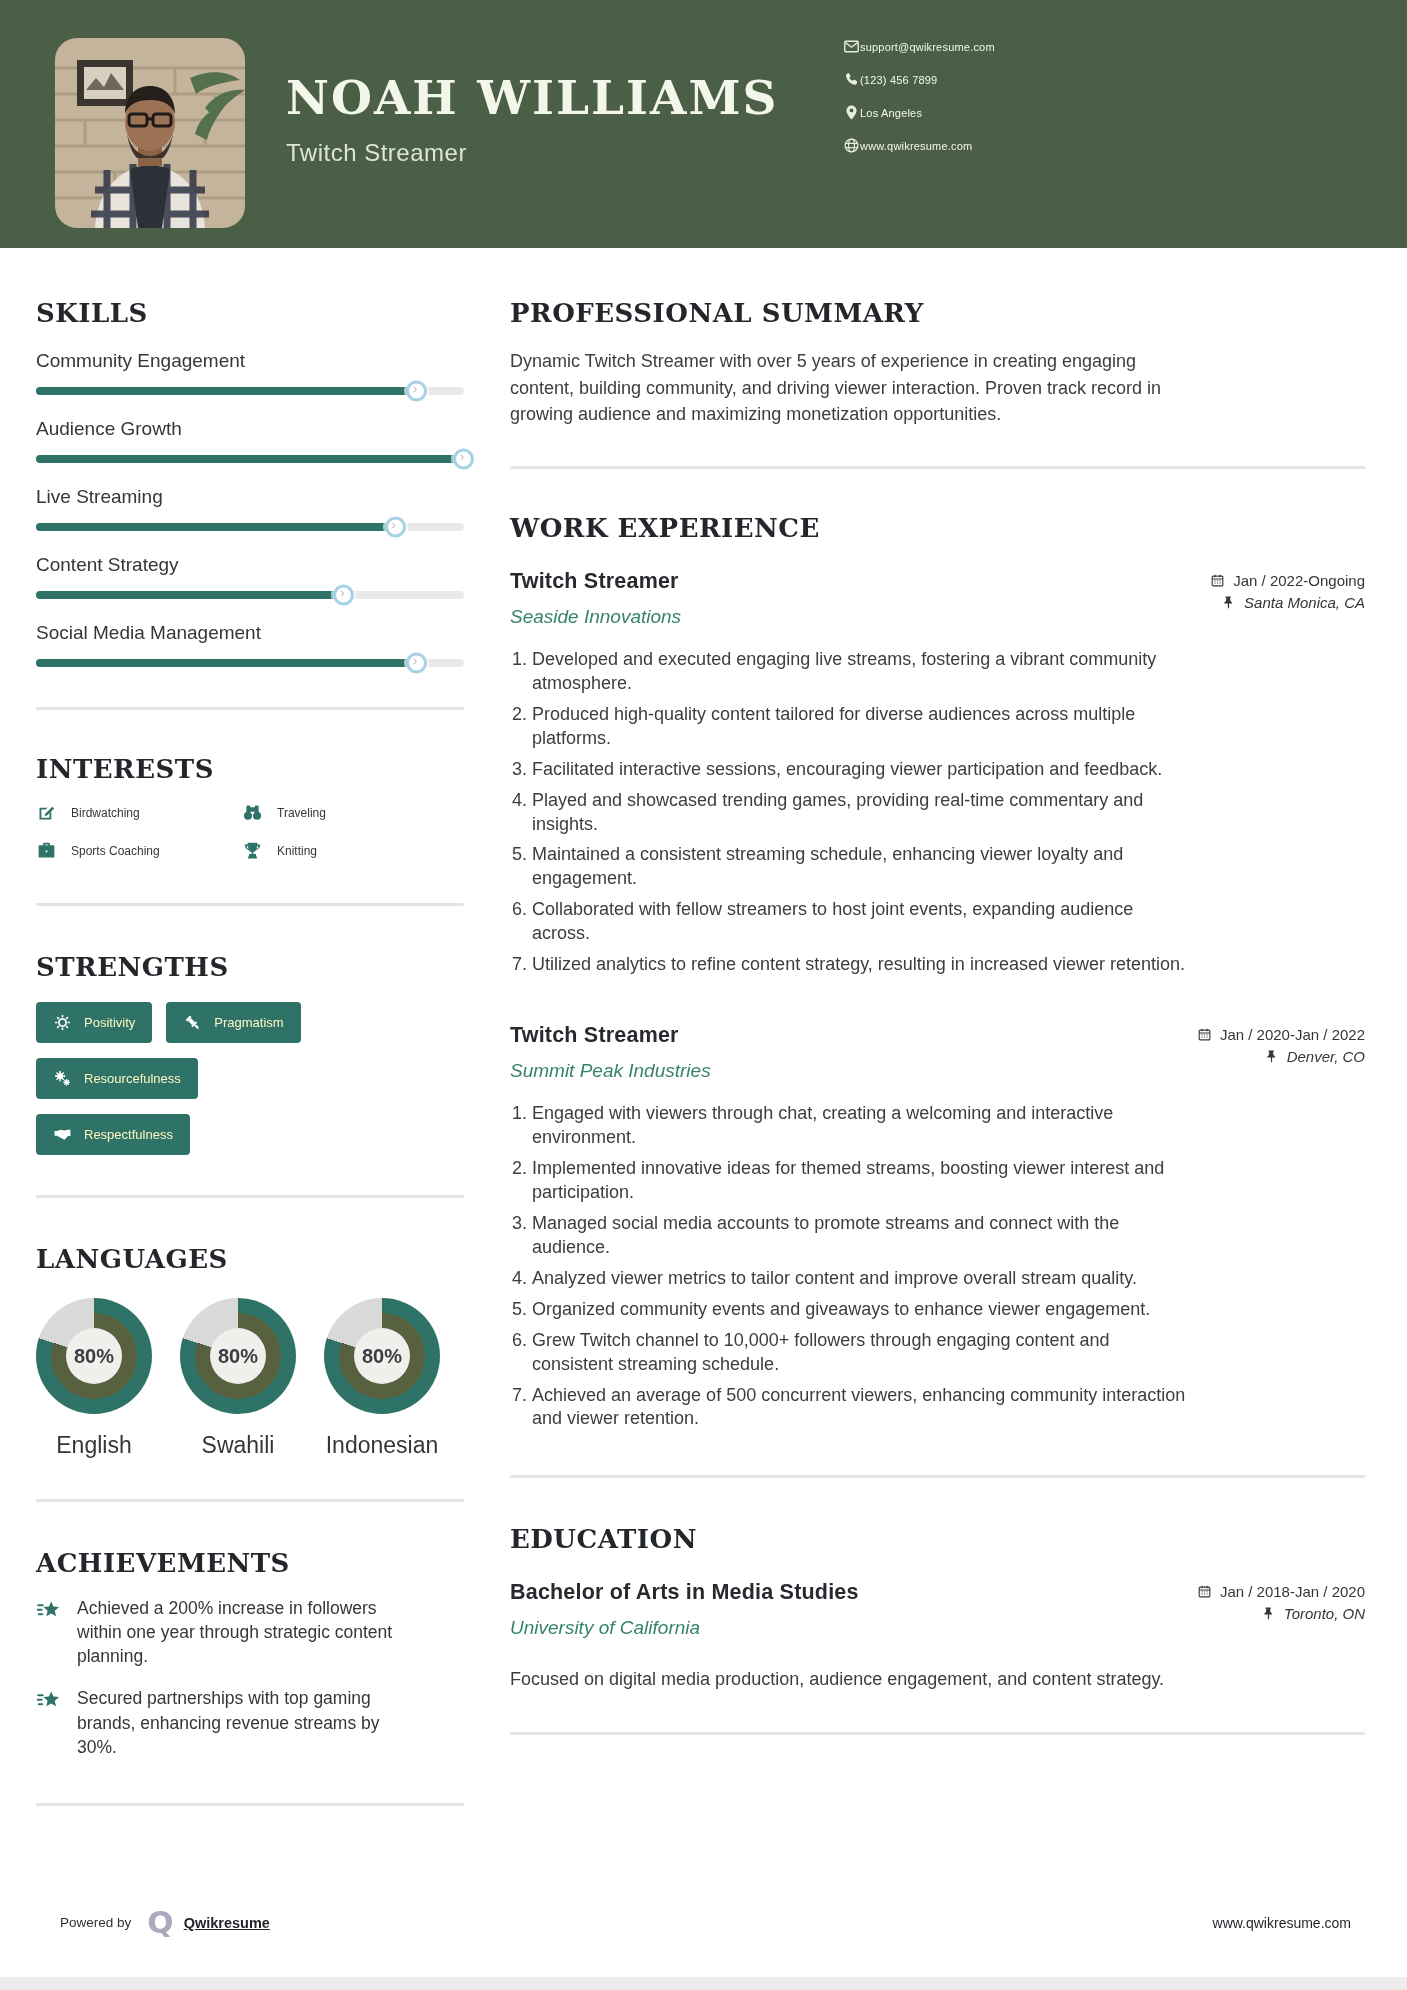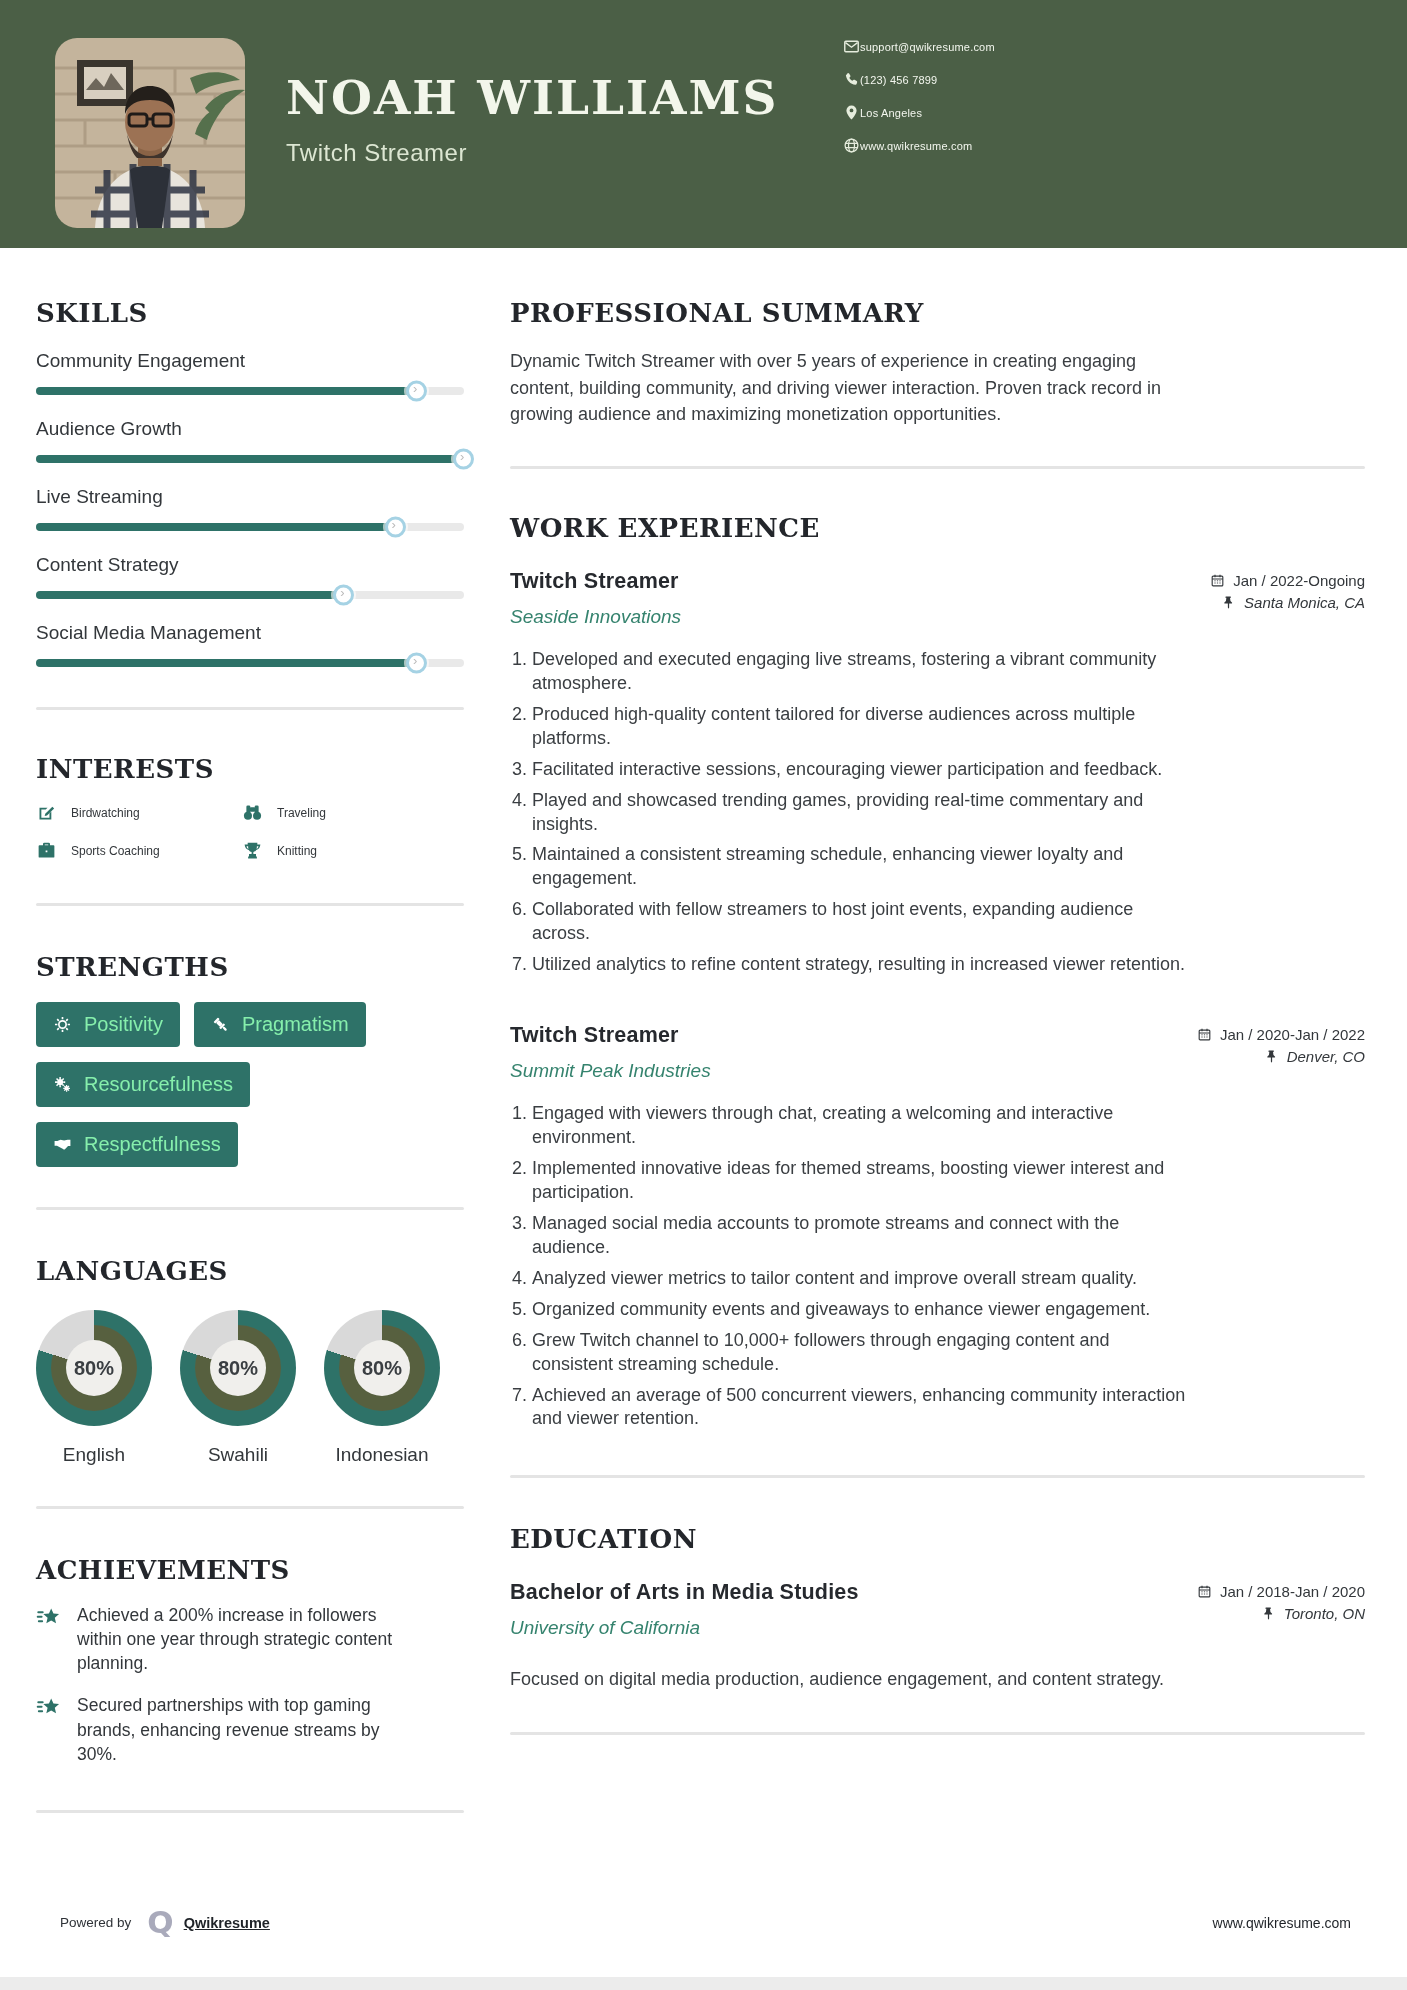--- a/index.html
+++ b/index.html
@@ -43,32 +43,32 @@
   .interest-item { display:flex; align-items:center; }
   .interest-item .iicon { width:21px; height:21px; color:#2E7268; flex:none; }
   .interest-item .ilabel { margin-left:14px; font-size:12px; color:#33373B; }
   .left-col .divider.d2 { margin:42px 0 46px; }
 
   
   .pill-rows { margin-top:20px; }
   .pill-row { display:flex; gap:14px; margin-bottom:15px; }
   .pill { display:inline-flex; align-items:center; background:#2E7268; border-radius:4px; padding:11px 17px; }
   .pill .picon { width:19px; height:19px; color:#fff; flex:none; }
-  .pill .plabel { margin-left:12px; color:#86efac; font-size:20px; }
+  .pill .plabel { margin-left:12px; color:#fef9c3; font-size:13px; }
   .left-col .divider.d3 { margin:40px 0 46px; }
 
   
   .lang-row { display:flex; margin-top:24px; }
   .lang { width:118px; margin-right:28px; text-align:center; }
   .donut { position:relative; width:116px; height:116px; border-radius:50%; }
   .donut-mid { position:absolute; inset:15px; border-radius:50%; }
   .donut-center { position:absolute; inset:15px; border-radius:50%; background:#F0EFEC;
                   display:flex; align-items:center; justify-content:center; }
   .donut-center span { font-size:20px; font-weight:700; color:#3A3E42; }
-  .lang-label { margin-top:18px; font-size:19px; color:#33373B; }
+  .lang-label { margin-top:18px; font-size:23px; color:#33373B; }
   .left-col .divider.d4 { margin:40px 0 46px; }
 
   
   .ach-item { display:flex; margin-top:18px; }
   .ach-item .aicon { width:27px; height:27px; color:#2E7268; flex:none; margin-top:2px; }
   .ach-item .atext { margin-left:14px; font-size:17.5px; line-height:1.38; color:#33373B; width:330px; }
   .left-col .divider.d5 { margin:44px 0 0; }
 
   
   .sec-summary { margin-top:50px; }

